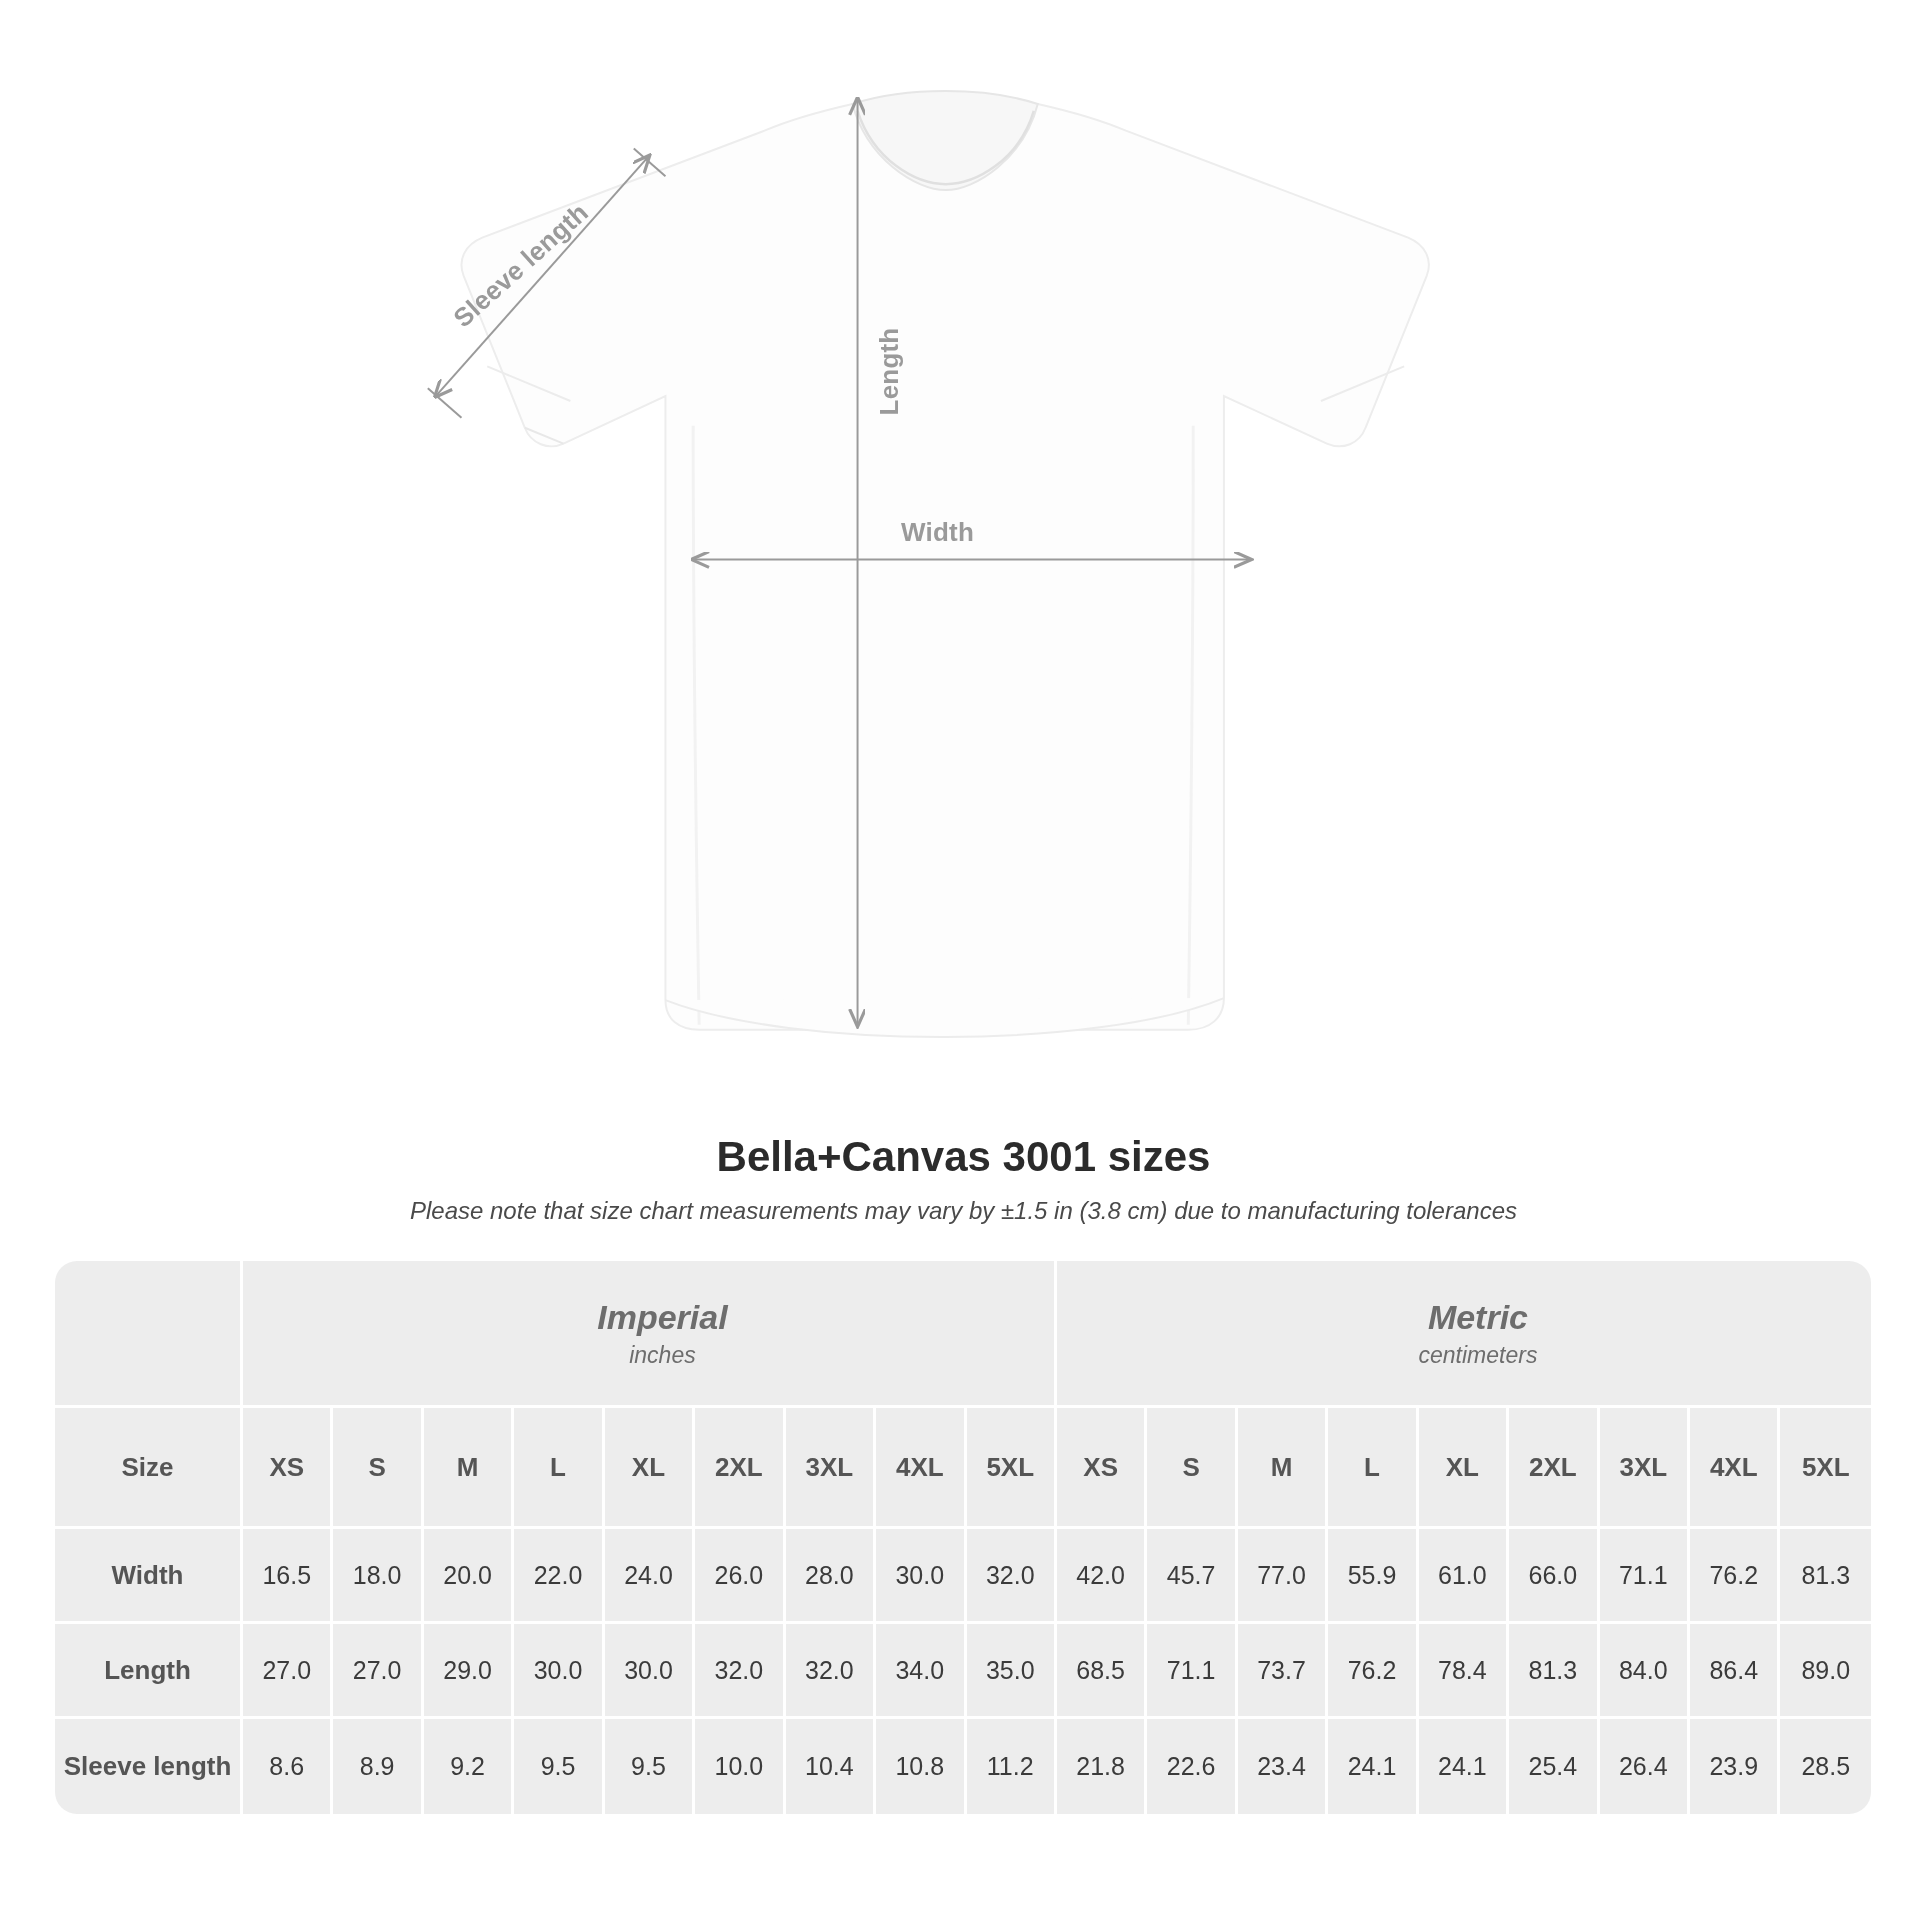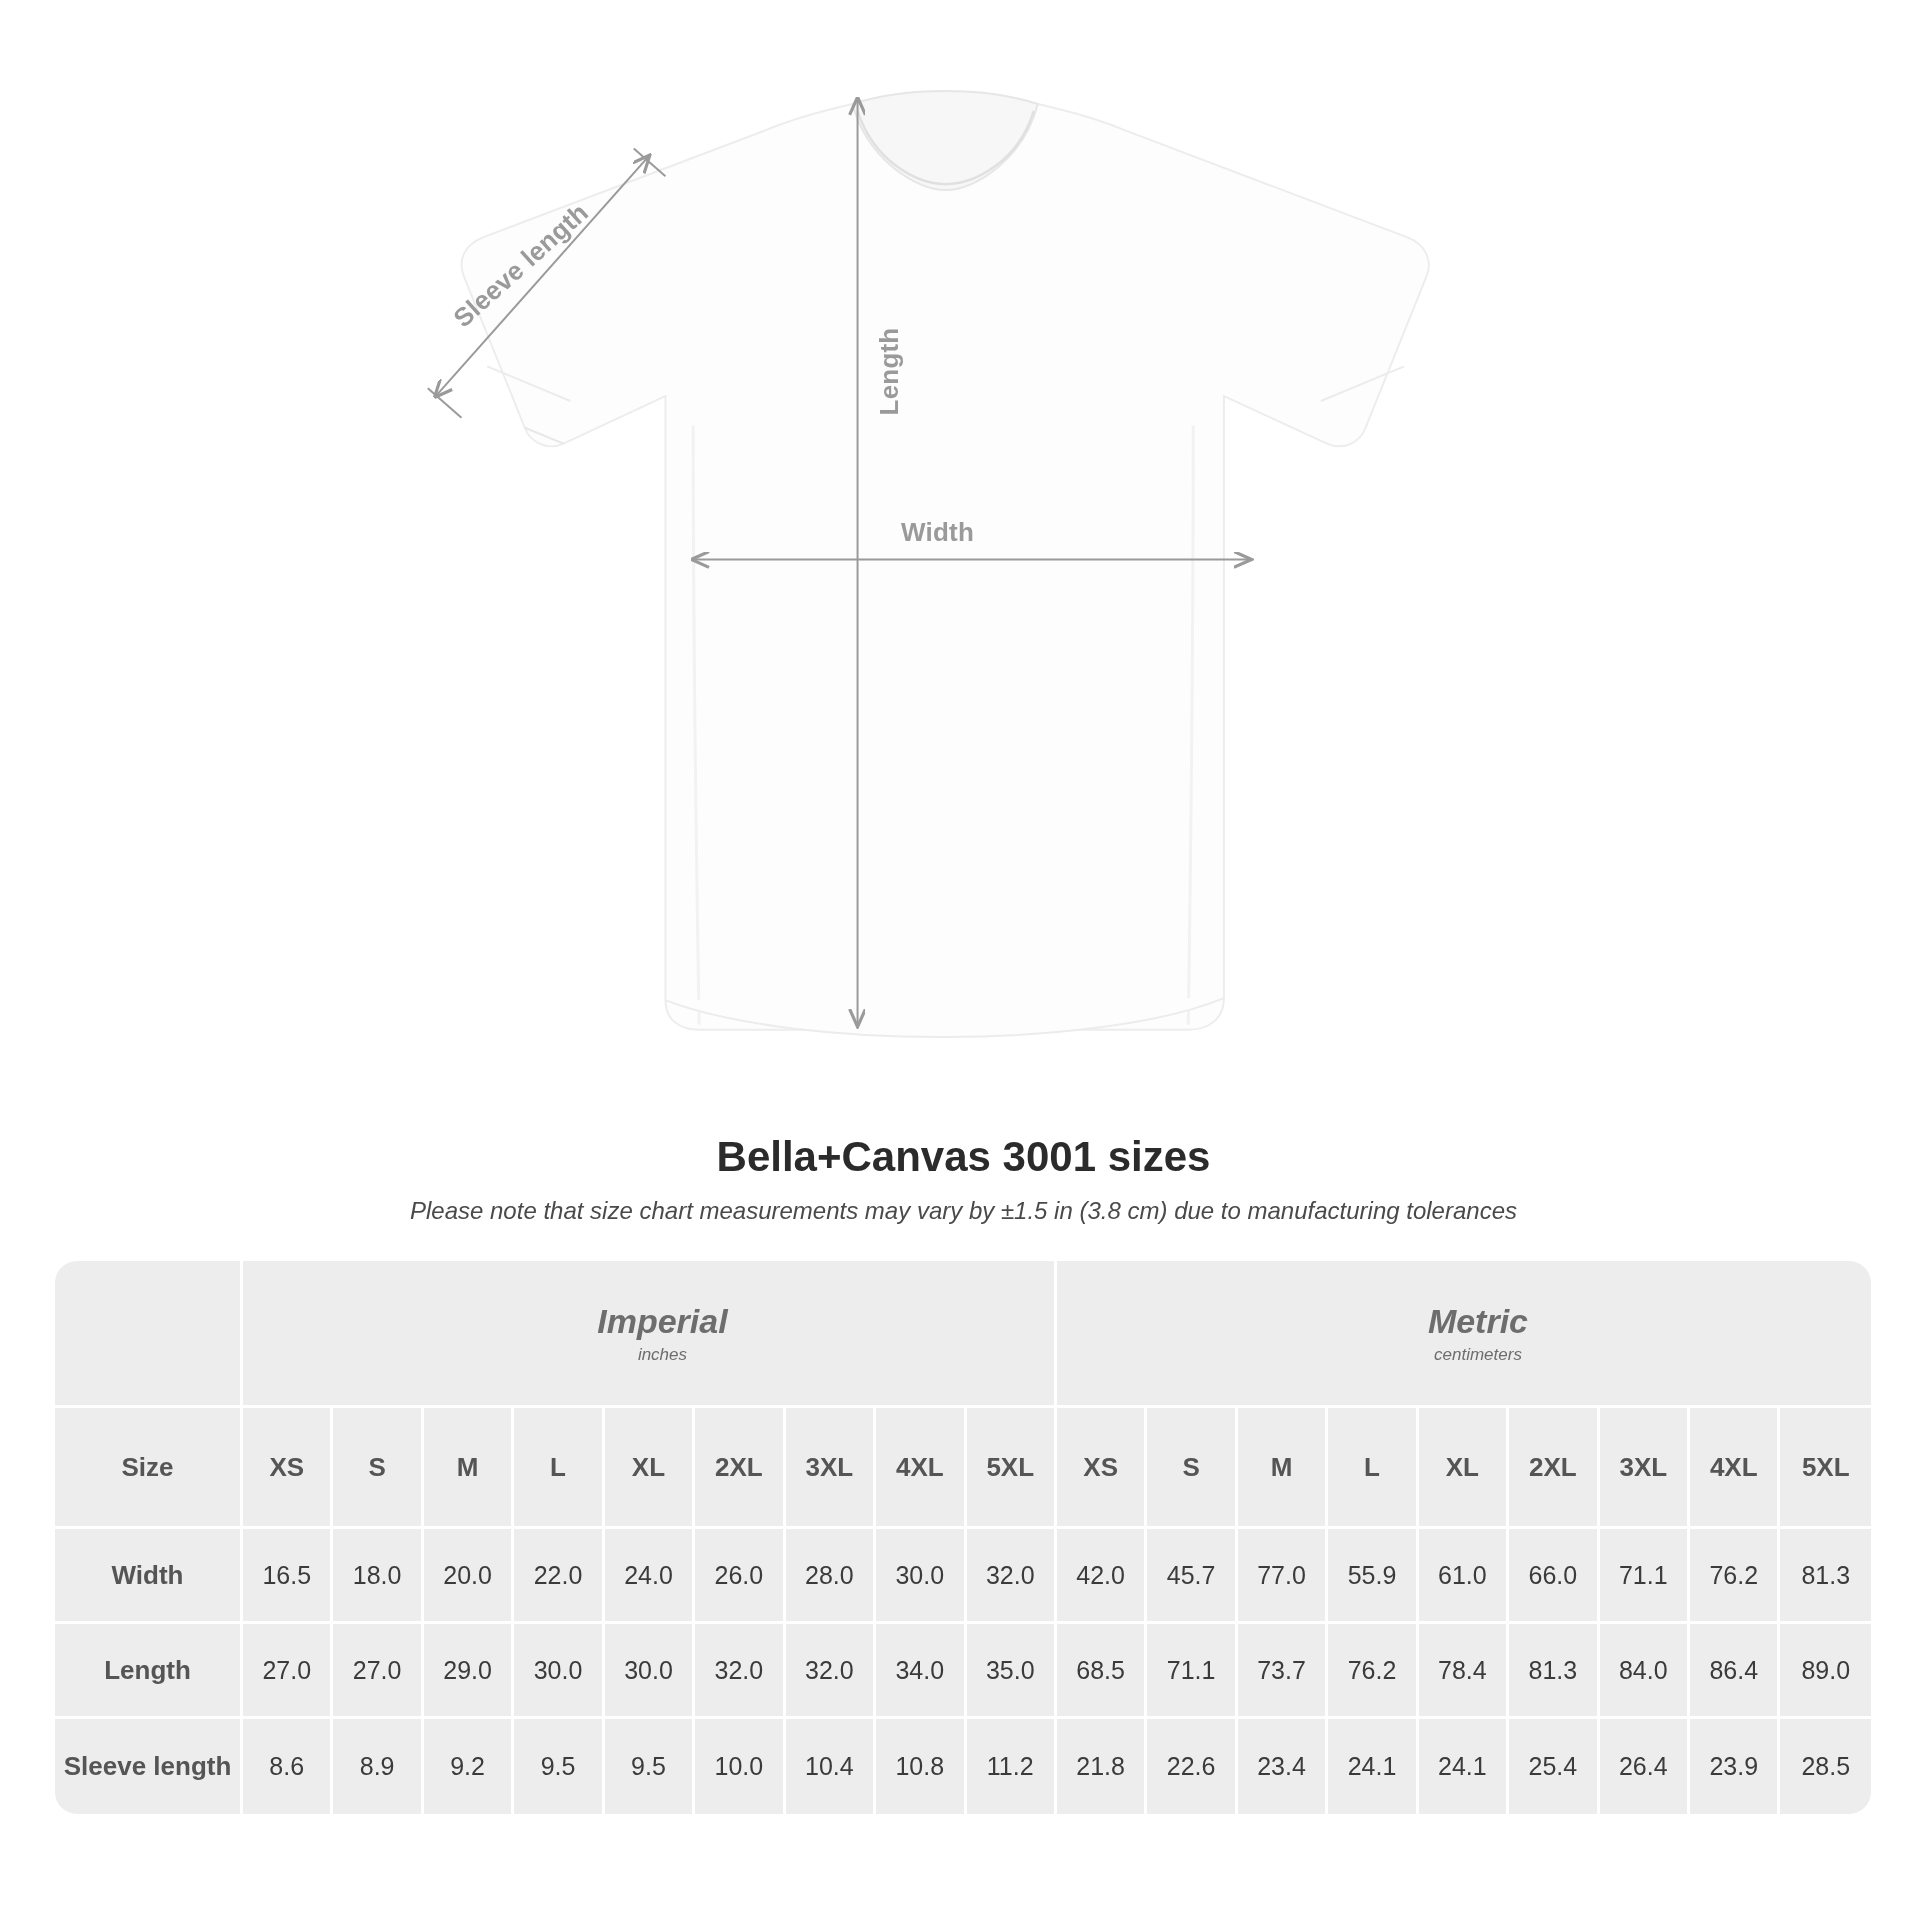--- a/index.html
+++ b/index.html
@@ -99,21 +99,21 @@
   tr.unit-row th:last-child { border-top-right-radius: 22px; border-right: none; }
   .unit-name {
     font-size: 34px;
     font-style: italic;
     font-weight: bold;
     color: #6d6d6d;
     display: block;
     line-height: 1.2;
   }
   .unit-sub {
-    font-size: 17px;
+    font-size: 23px;
     font-style: italic;
     color: #6d6d6d;
     display: block;
     margin-top: 4px;
   }
   tr.header-row th {
     height: 121px;
     font-weight: bold;
     font-size: 26px;
     color: #555555;

